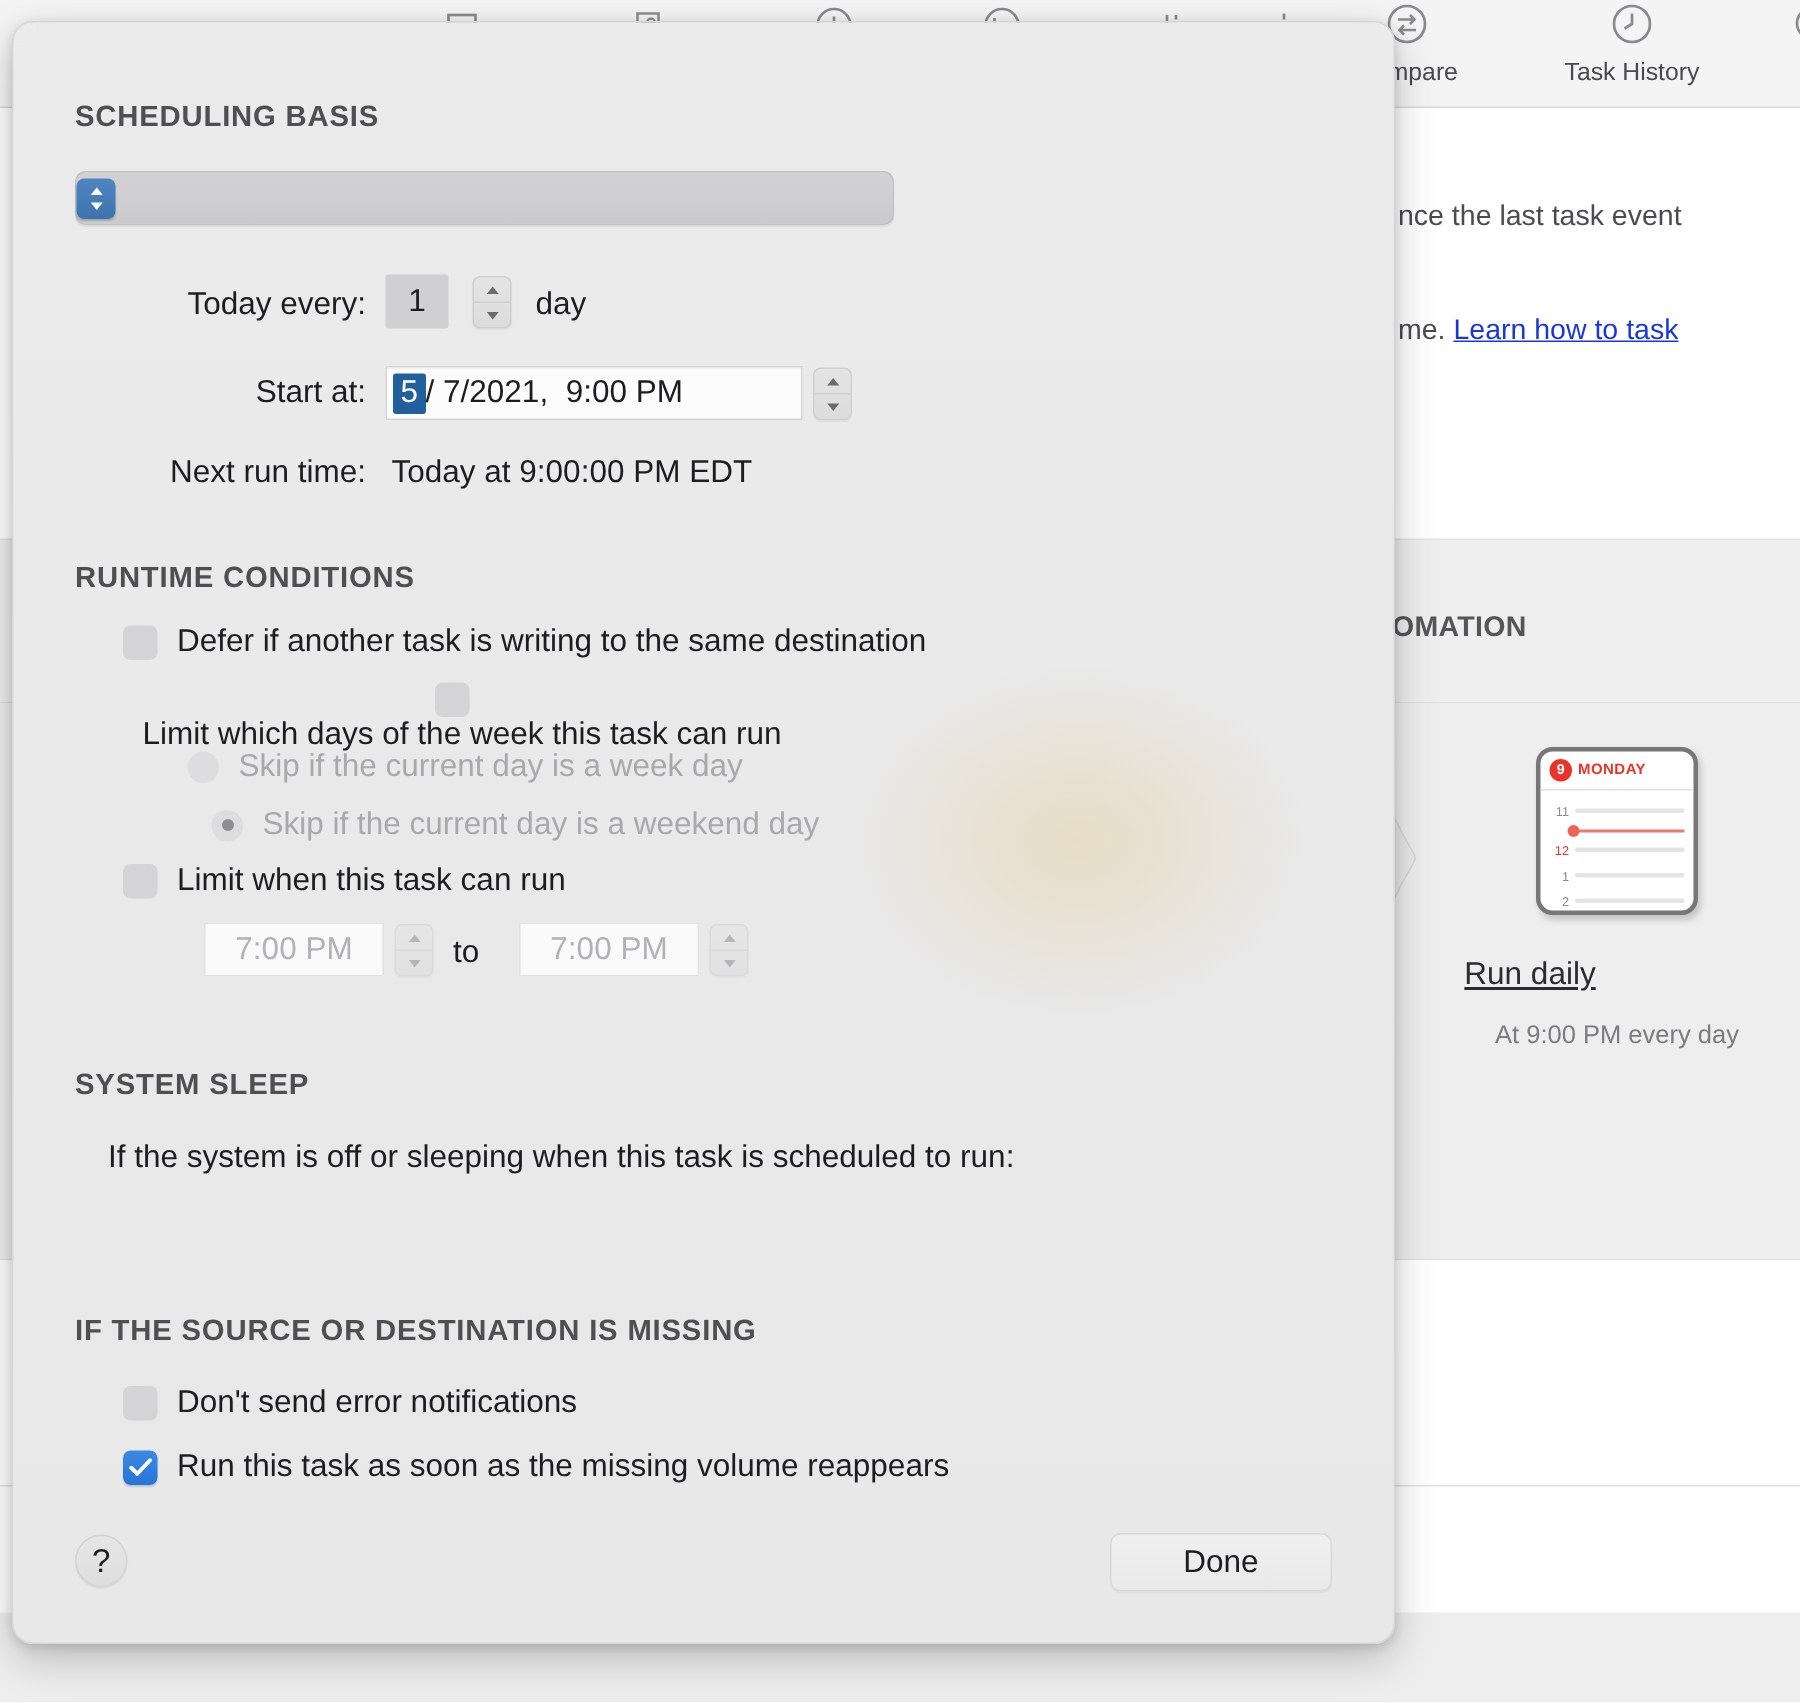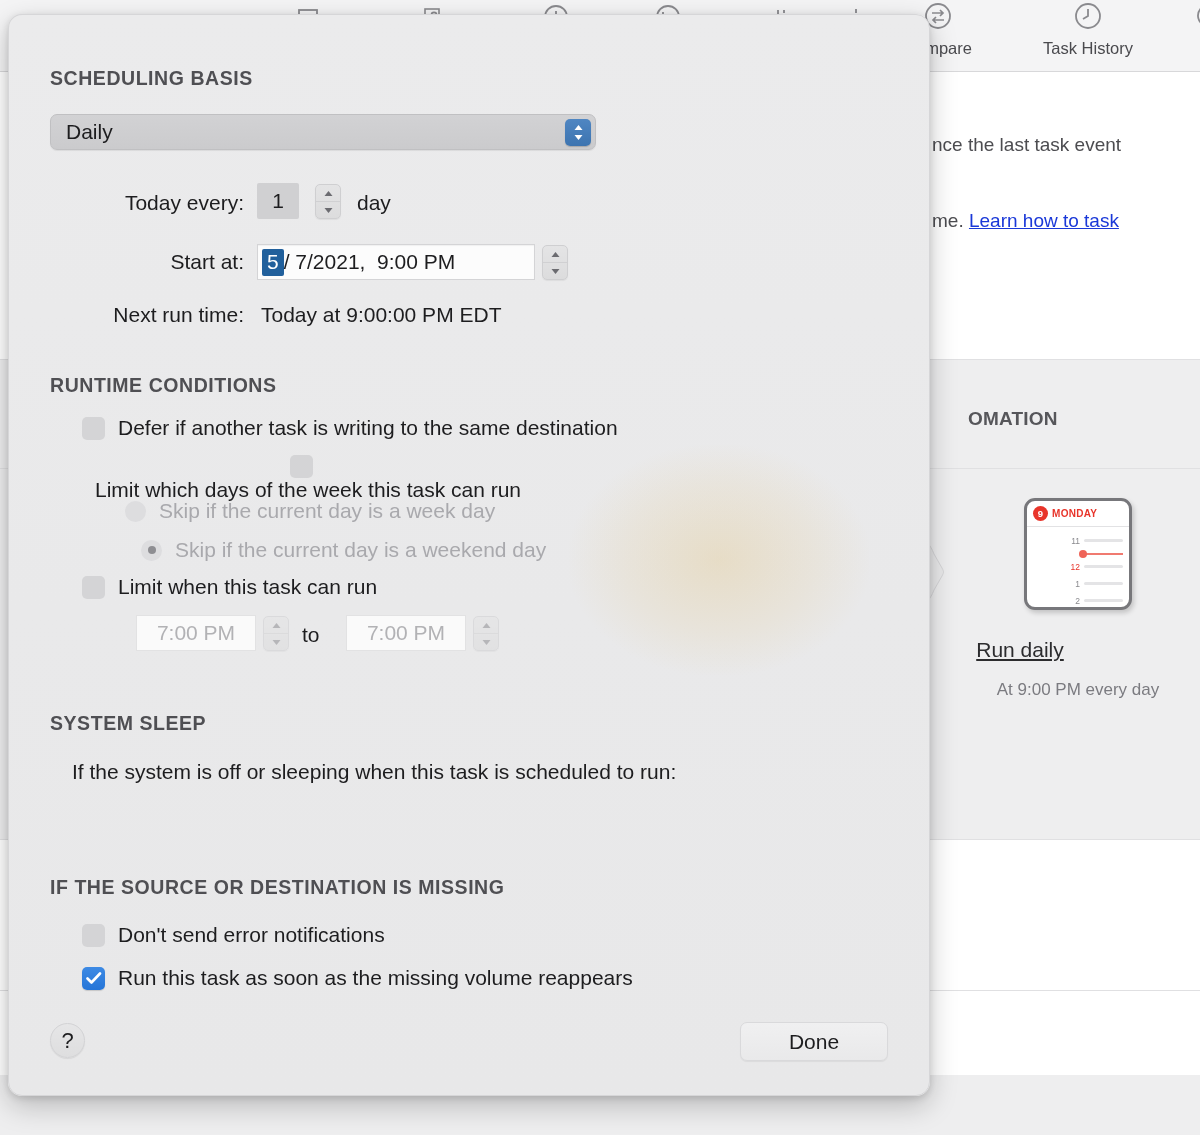--- a/index.html
+++ b/index.html
@@ -90,21 +90,20 @@
     background: #eeeeef;
   }
 
   .bg-section-header {
     position: absolute;
     font-size: 19px;
     font-weight: 600;
     color: #56565a;
     letter-spacing: 0.2px;
     white-space: nowrap;
-    margin-left: 40px;
   }
 
   
   .cal-card {
     position: absolute;
     width: 108px; height: 112px;
     background: #ffffff;
     border: 3px solid #77777b;
     border-radius: 11px;
     box-sizing: border-box;
@@ -128,21 +127,21 @@
     display: flex; align-items: center; justify-content: center;
     font-weight: 600;
   }
   .cal-dayname {
     font-size: 10px;
     color: #e8342a;
     font-weight: 600;
     margin-left: 4px;
     letter-spacing: 0.3px;
   }
-  .cal-rows { padding: 5px 0 16px 0; margin-left: 34px; }
+  .cal-rows { padding: 5px 0 16px 0; }
   .cal-row {
     display: flex;
     align-items: center;
     height: 17px;
     padding-left: 4px;
   }
   .cal-hour {
     width: 15px;
     text-align: right;
     font-size: 8.5px;
@@ -614,21 +613,20 @@
 
   <div class="popover-shadow"></div>
   <div class="popover">
     <div class="glow"></div>
 
     <div class="pop-content">
 
       <div class="sec-head" style="left:41px; top:52px;">SCHEDULING BASIS</div>
 
       <div class="popup-btn" style="left:41px; top:99px; width:546px; height:36px;">
-        <span class="pb-label">Daily</span>
         <span class="pb-chevron">
           <svg width="13" height="19" viewBox="0 0 13 19">
               <path d="M6.5 2 L10.5 7 L2.5 7 Z" fill="#ffffff"></path>
               <path d="M6.5 17 L10.5 12 L2.5 12 Z" fill="#ffffff"></path>
             </svg>
         </span>
       </div>
 
       <div class="form-label" style="left:35px; top:176px; width:200px;">Today every:</div>
       <div class="num-field" style="left:248px; top:168px; width:42px; height:36px;">1</div>

